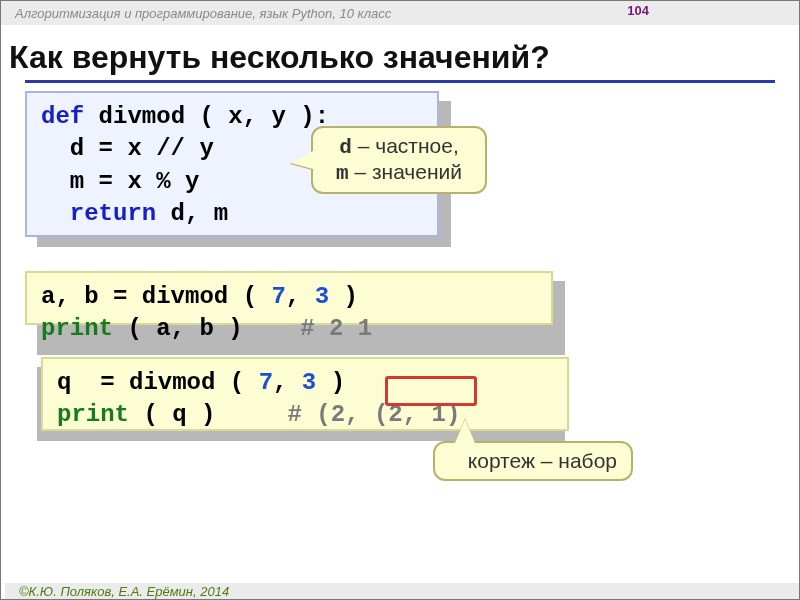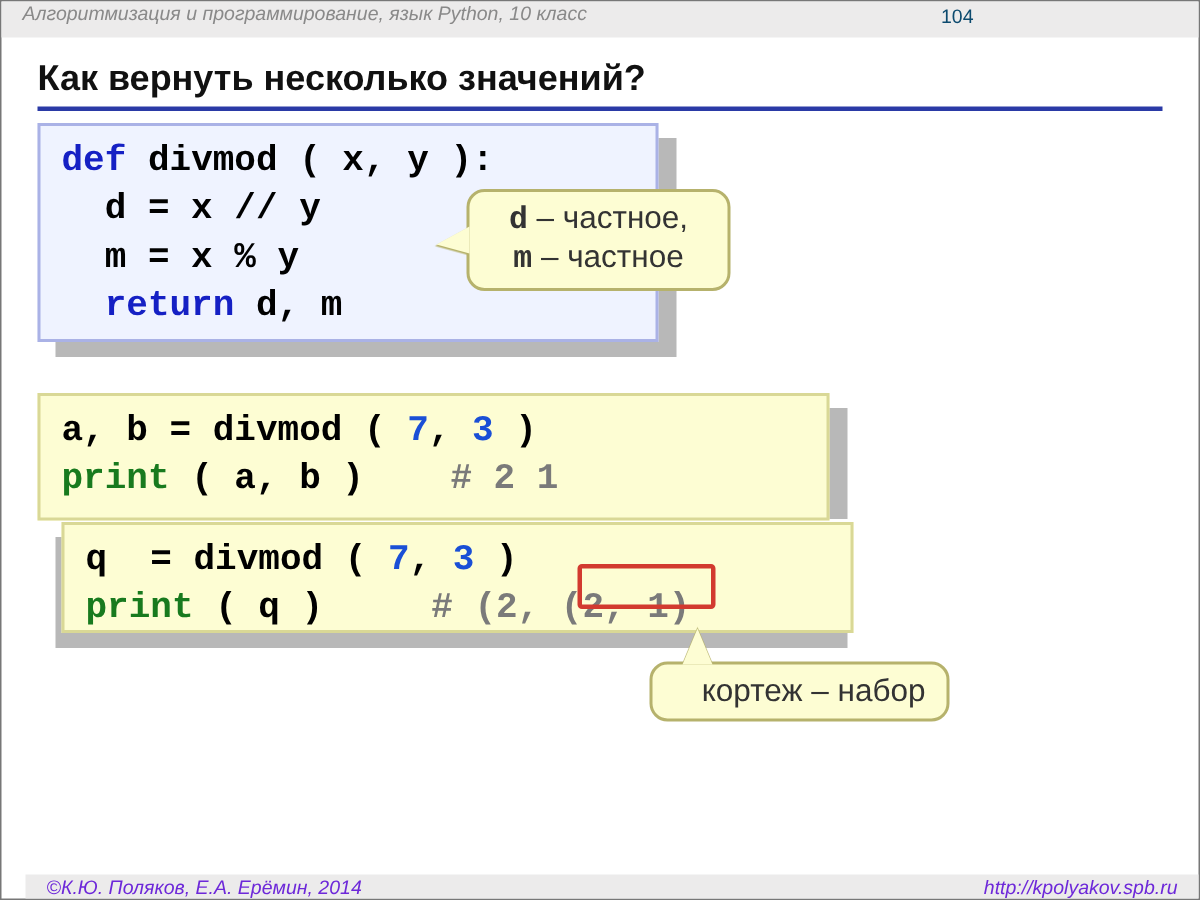--- a/index.html
+++ b/index.html
@@ -1,34 +1,34 @@
 <!DOCTYPE html>
 <html><head>
 <meta charset="utf-8">
 <style>
   * { margin:0; padding:0; box-sizing:border-box; }
   body { width:800px; height:600px; background:#fff; font-family:Arial,Helvetica,sans-serif; position:relative; overflow:hidden; }
   .wrap { width:800px; height:600px; position:relative; border:1px solid #777; }
-  .header { height:24px; background:#ecebeb; display:flex; padding:0 14px; font-style:italic; color:#898989; font-size:13px; }
-  .header .pnum { position:absolute; right:150px; top:2px; color:#0c4a6e; font-weight:normal; font-style:normal; }
-  .title { margin:14px 24px 2px; font-size:24px; font-weight:bold; color:#111; }
+  .header { height:24px; background:#ecebeb; display:flex; align-items:center; padding:0 14px; font-style:italic; color:#898989; font-size:13px; }
+  .header .pnum { position:absolute; right:150px; top:2px; color:#701a75; font-weight:bold; font-style:normal; }
+  .title { margin:14px 8px 2px; font-size:32px; font-weight:bold; color:#111; }
   .rule { margin:4px 24px 0; height:3px; background:#2a3aa6; }
   .content { position:relative; padding:0 24px; }
 
   .box { position:relative; }
   .shadow { position:absolute; top:10px; left:12px; background:#b8b8b8; }
   .panel { position:relative; }
 
   .code-blue-box { margin-top:8px; width:414px; height:170px; }
   .code-blue-box .shadow { width:414px; height:146px; }
   .code-blue-box .panel { width:414px; height:146px; background:#eff3ff; border:2px solid #aab2e6; }
 
   .code-yellow-box { margin-top:10px; width:528px; height:74px; }
   .code-yellow-box .shadow { width:528px; height:74px; }
-  .code-yellow-box .panel { width:528px; height:85px; background:#fdfdd3; border:2px solid #d9d896; }
+  .code-yellow-box .panel { width:528px; height:54px; background:#fdfdd3; border:2px solid #d9d896; }
 
   .code-yellow-box2 { margin-top:12px; width:528px; height:74px;padding-left:16px; }
   .code-yellow-box2 .shadow { width:528px; height:74px; }
   .code-yellow-box2 .panel { width:528px; height:74px; background:#fdfdd3; border:2px solid #d9d896; }
 
   pre { font-family:"Courier New",monospace; font-size:24px; font-weight:bold; line-height:1.35; padding:8px 14px; color:#000; white-space:pre; }
   .kw-blue { color:#1520c4; }
   .kw-green { color:#187a1e; }
   .num { color:#1a4fd6; }
   .comment { color:#7a7a7a; }
@@ -37,21 +37,21 @@
   .callout1 { top:125px; left:310px; width:176px; }
   .callout2 { top:440px; left:432px; width:200px;text-align:right; }
   .mono { font-family:"Courier New",monospace; font-weight:bold; }
 
   .pointer { position:absolute; width:0; height:0; }
   .p1 { top:150px; left:290px; border-top:12px solid transparent; border-bottom:6px solid transparent; border-right:22px solid #fdfdd3; filter:drop-shadow(-1px 1px 0 #b6b26c); }
   .p2 { top:418px; left:454px; border-left:10px solid transparent; border-right:10px solid transparent; border-bottom:24px solid #fdfdd3; filter:drop-shadow(0 -1px 0 #b6b26c); }
 
   .redbox { position:absolute; border:3px solid #d23a2f; border-radius:3px; top:375px; left:384px; width:92px; height:30px; }
 
-  .footer { position:absolute; bottom:0; left:16px; right:0; height:16px; background:#ecebeb; display:flex; align-items:center; justify-content:space-between; padding:0 14px; color:#6d28d9; font-size:13px; font-style:italic; }
+  .footer { position:absolute; bottom:0; left:4px; right:0; height:16px; background:#ecebeb; display:flex; align-items:center; justify-content:space-between; padding:0 14px; color:#4d7c0f; font-size:13px; font-style:italic; }
 </style>
 </head>
 <body>
 
 <div class="wrap">
   <div class="header">
     <span>Алгоритмизация и программирование, язык Python, 10 класс</span>
     <span class="pnum">104</span>
   </div>
 
@@ -83,28 +83,27 @@
       <div class="panel">
 <pre><span>q  = divmod ( </span><span class="num">7</span><span>, </span><span class="num">3</span><span> )</span>
 <span class="kw-green">print</span><span> ( q )     </span><span class="comment"># (2, </span><span class="comment">(2, 1)</span></pre>
       </div>
     </div>
 
   </div>
 
   <div class="callout callout1">
     <span class="mono">d</span><span> – частное,</span><br>
-    <span class="mono">m</span><span> – частное</span>
+    <span class="mono">m</span><span> – значений</span>
   </div>
   <div class="pointer p1"></div>
 
   <div class="redbox"></div>
 
   <div class="callout callout2">
     <span>кортеж – набор</span><br>
   </div>
   <div class="pointer p2"></div>
 
   <div class="footer">
     <span><span>©</span><span>К.Ю. Поляков, Е.А. Ерёмин, 2014</span></span>
-    <span>http://kpolyakov.spb.ru</span>
   </div>
 </div>
 
 </body></html>

